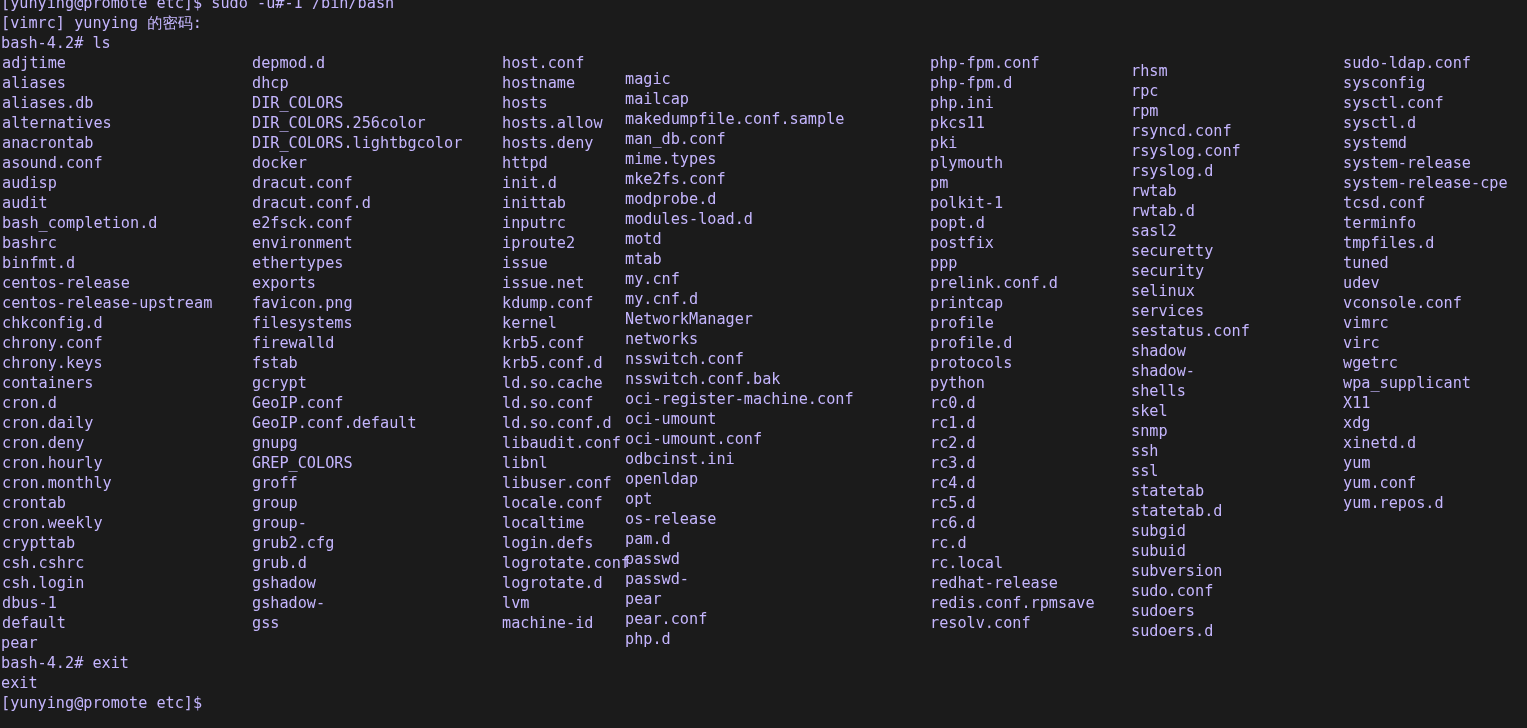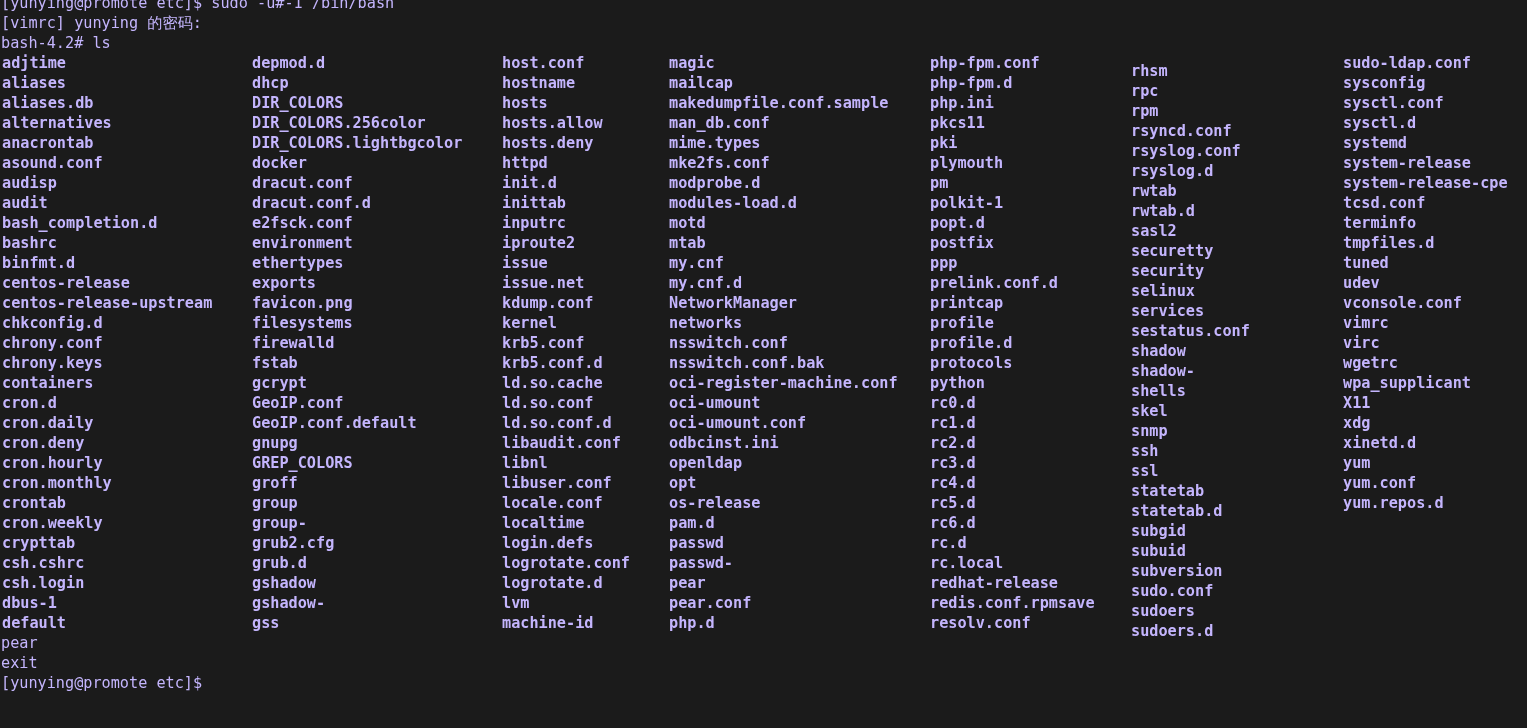--- a/index.html
+++ b/index.html
@@ -37,30 +37,29 @@
     padding-left: 1px;
   }
   .grid-block {
     position: relative;
     height: 580px;
   }
   .col {
     position: absolute;
     top: 0;
     white-space: pre;
-    font-weight: bold;
   }
   .col .line {
     height: 20px;
     line-height: 20px;
   }
   .c1 { left: 1px; }
   .c2 { left: 251px; }
   .c3 { left: 501px; }
-  .c4 { left: 668px; }
+  .c4 { left: 624px; margin-top: 16px; }
   .c5 { left: 929px; }
   .c6 { left: 1130px; margin-top: 8px; }
   .c7 { left: 1342px; }
 </style>
 </head>
 <body>
 
 <div id="terminal">
   <div class="screen">
 
@@ -72,17 +71,18 @@
       <div class="col c1"><div class="line">adjtime</div><div class="line">aliases</div><div class="line">aliases.db</div><div class="line">alternatives</div><div class="line">anacrontab</div><div class="line">asound.conf</div><div class="line">audisp</div><div class="line">audit</div><div class="line">bash_completion.d</div><div class="line">bashrc</div><div class="line">binfmt.d</div><div class="line">centos-release</div><div class="line">centos-release-upstream</div><div class="line">chkconfig.d</div><div class="line">chrony.conf</div><div class="line">chrony.keys</div><div class="line">containers</div><div class="line">cron.d</div><div class="line">cron.daily</div><div class="line">cron.deny</div><div class="line">cron.hourly</div><div class="line">cron.monthly</div><div class="line">crontab</div><div class="line">cron.weekly</div><div class="line">crypttab</div><div class="line">csh.cshrc</div><div class="line">csh.login</div><div class="line">dbus-1</div><div class="line">default</div></div>
       <div class="col c2"><div class="line">depmod.d</div><div class="line">dhcp</div><div class="line">DIR_COLORS</div><div class="line">DIR_COLORS.256color</div><div class="line">DIR_COLORS.lightbgcolor</div><div class="line">docker</div><div class="line">dracut.conf</div><div class="line">dracut.conf.d</div><div class="line">e2fsck.conf</div><div class="line">environment</div><div class="line">ethertypes</div><div class="line">exports</div><div class="line">favicon.png</div><div class="line">filesystems</div><div class="line">firewalld</div><div class="line">fstab</div><div class="line">gcrypt</div><div class="line">GeoIP.conf</div><div class="line">GeoIP.conf.default</div><div class="line">gnupg</div><div class="line">GREP_COLORS</div><div class="line">groff</div><div class="line">group</div><div class="line">group-</div><div class="line">grub2.cfg</div><div class="line">grub.d</div><div class="line">gshadow</div><div class="line">gshadow-</div><div class="line">gss</div></div>
       <div class="col c3"><div class="line">host.conf</div><div class="line">hostname</div><div class="line">hosts</div><div class="line">hosts.allow</div><div class="line">hosts.deny</div><div class="line">httpd</div><div class="line">init.d</div><div class="line">inittab</div><div class="line">inputrc</div><div class="line">iproute2</div><div class="line">issue</div><div class="line">issue.net</div><div class="line">kdump.conf</div><div class="line">kernel</div><div class="line">krb5.conf</div><div class="line">krb5.conf.d</div><div class="line">ld.so.cache</div><div class="line">ld.so.conf</div><div class="line">ld.so.conf.d</div><div class="line">libaudit.conf</div><div class="line">libnl</div><div class="line">libuser.conf</div><div class="line">locale.conf</div><div class="line">localtime</div><div class="line">login.defs</div><div class="line">logrotate.conf</div><div class="line">logrotate.d</div><div class="line">lvm</div><div class="line">machine-id</div></div>
       <div class="col c4"><div class="line">magic</div><div class="line">mailcap</div><div class="line">makedumpfile.conf.sample</div><div class="line">man_db.conf</div><div class="line">mime.types</div><div class="line">mke2fs.conf</div><div class="line">modprobe.d</div><div class="line">modules-load.d</div><div class="line">motd</div><div class="line">mtab</div><div class="line">my.cnf</div><div class="line">my.cnf.d</div><div class="line">NetworkManager</div><div class="line">networks</div><div class="line">nsswitch.conf</div><div class="line">nsswitch.conf.bak</div><div class="line">oci-register-machine.conf</div><div class="line">oci-umount</div><div class="line">oci-umount.conf</div><div class="line">odbcinst.ini</div><div class="line">openldap</div><div class="line">opt</div><div class="line">os-release</div><div class="line">pam.d</div><div class="line">passwd</div><div class="line">passwd-</div><div class="line">pear</div><div class="line">pear.conf</div><div class="line">php.d</div></div>
       <div class="col c5"><div class="line">php-fpm.conf</div><div class="line">php-fpm.d</div><div class="line">php.ini</div><div class="line">pkcs11</div><div class="line">pki</div><div class="line">plymouth</div><div class="line">pm</div><div class="line">polkit-1</div><div class="line">popt.d</div><div class="line">postfix</div><div class="line">ppp</div><div class="line">prelink.conf.d</div><div class="line">printcap</div><div class="line">profile</div><div class="line">profile.d</div><div class="line">protocols</div><div class="line">python</div><div class="line">rc0.d</div><div class="line">rc1.d</div><div class="line">rc2.d</div><div class="line">rc3.d</div><div class="line">rc4.d</div><div class="line">rc5.d</div><div class="line">rc6.d</div><div class="line">rc.d</div><div class="line">rc.local</div><div class="line">redhat-release</div><div class="line">redis.conf.rpmsave</div><div class="line">resolv.conf</div></div>
       <div class="col c6"><div class="line">rhsm</div><div class="line">rpc</div><div class="line">rpm</div><div class="line">rsyncd.conf</div><div class="line">rsyslog.conf</div><div class="line">rsyslog.d</div><div class="line">rwtab</div><div class="line">rwtab.d</div><div class="line">sasl2</div><div class="line">securetty</div><div class="line">security</div><div class="line">selinux</div><div class="line">services</div><div class="line">sestatus.conf</div><div class="line">shadow</div><div class="line">shadow-</div><div class="line">shells</div><div class="line">skel</div><div class="line">snmp</div><div class="line">ssh</div><div class="line">ssl</div><div class="line">statetab</div><div class="line">statetab.d</div><div class="line">subgid</div><div class="line">subuid</div><div class="line">subversion</div><div class="line">sudo.conf</div><div class="line">sudoers</div><div class="line">sudoers.d</div></div>
       <div class="col c7"><div class="line">sudo-ldap.conf</div><div class="line">sysconfig</div><div class="line">sysctl.conf</div><div class="line">sysctl.d</div><div class="line">systemd</div><div class="line">system-release</div><div class="line">system-release-cpe</div><div class="line">tcsd.conf</div><div class="line">terminfo</div><div class="line">tmpfiles.d</div><div class="line">tuned</div><div class="line">udev</div><div class="line">vconsole.conf</div><div class="line">vimrc</div><div class="line">virc</div><div class="line">wgetrc</div><div class="line">wpa_supplicant</div><div class="line">X11</div><div class="line">xdg</div><div class="line">xinetd.d</div><div class="line">yum</div><div class="line">yum.conf</div><div class="line">yum.repos.d</div></div>
     </div>
 
     <div class="line">pear</div>
+    <div class="line">bash-4.2# exit</div>
     <div class="line">exit</div>
     <div class="line">[yunying@promote etc]$</div>
 
   </div>
 </div>
 
 </body></html>

